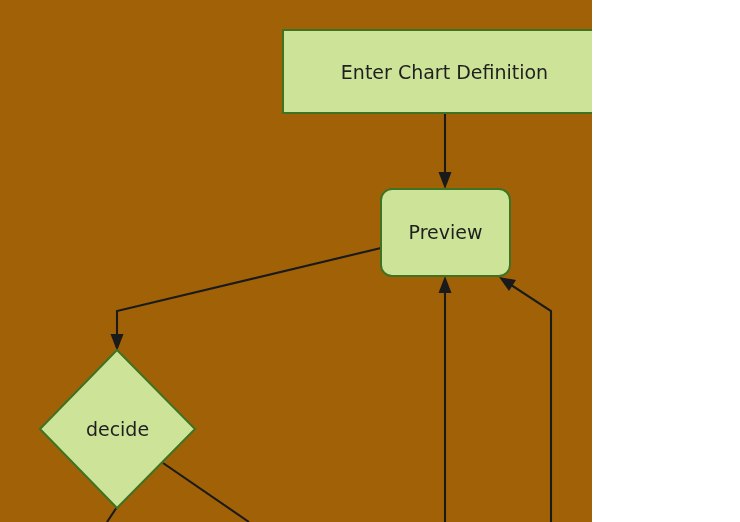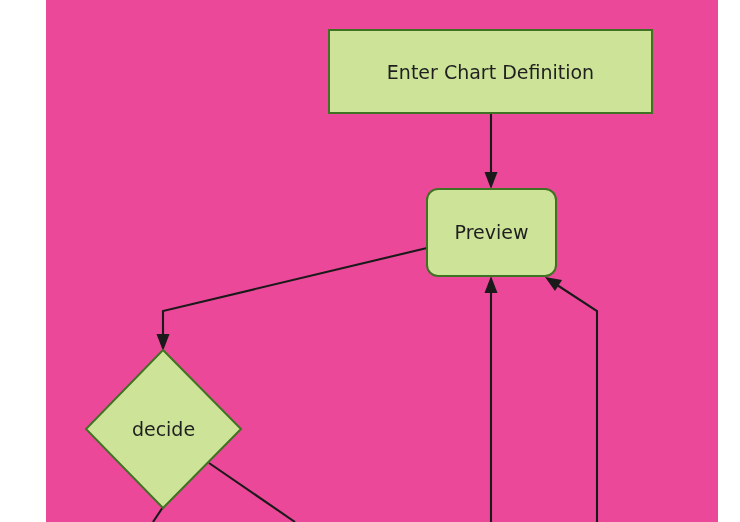--- a/index.html
+++ b/index.html
@@ -5,25 +5,24 @@
   html, body {
     margin: 0;
     padding: 0;
     background: #ffffff;
   }
   body {
     font-family: "DejaVu Sans", sans-serif;
   }
   #canvas {
     position: relative;
-    width: 672px;
+    width: 592px;
     height: 522px;
-    background: #ec4899;
+    background: #a16207;
     overflow: hidden;
-    margin-left: 46px;
   }
   #flow-svg {
     position: absolute;
     left: 0;
     top: 0;
     width: 740px;
     height: 522px;
   }
   .node-label {
     font-family: "DejaVu Sans", sans-serif;

